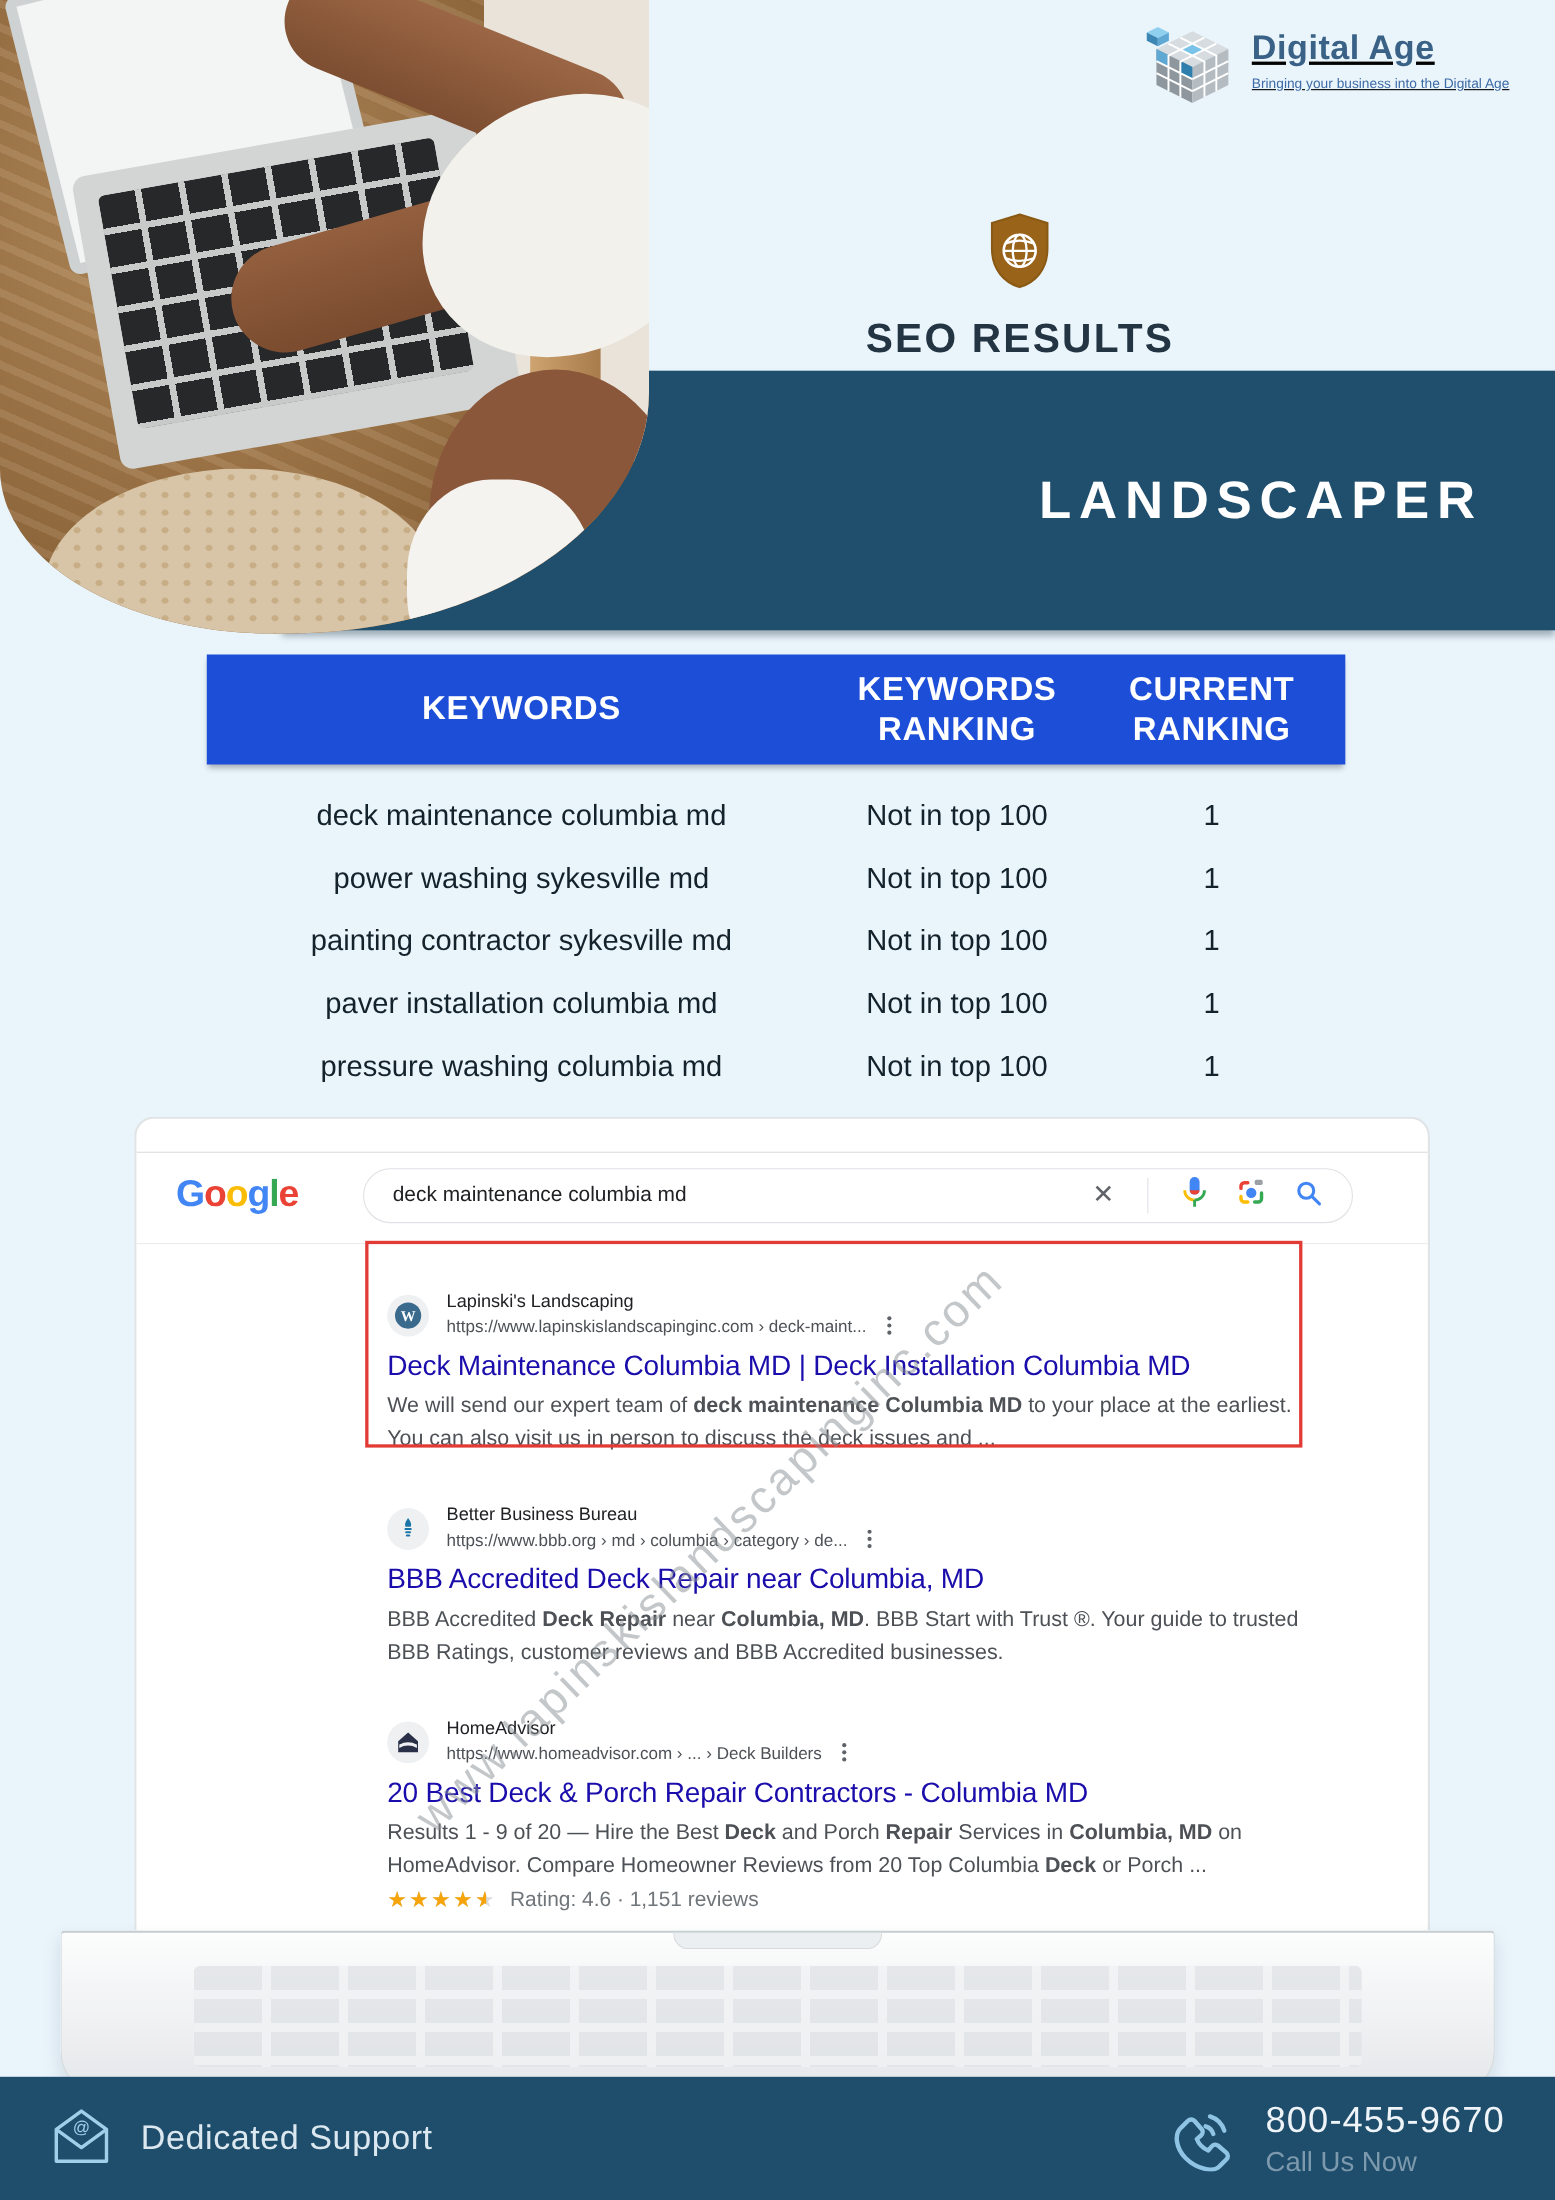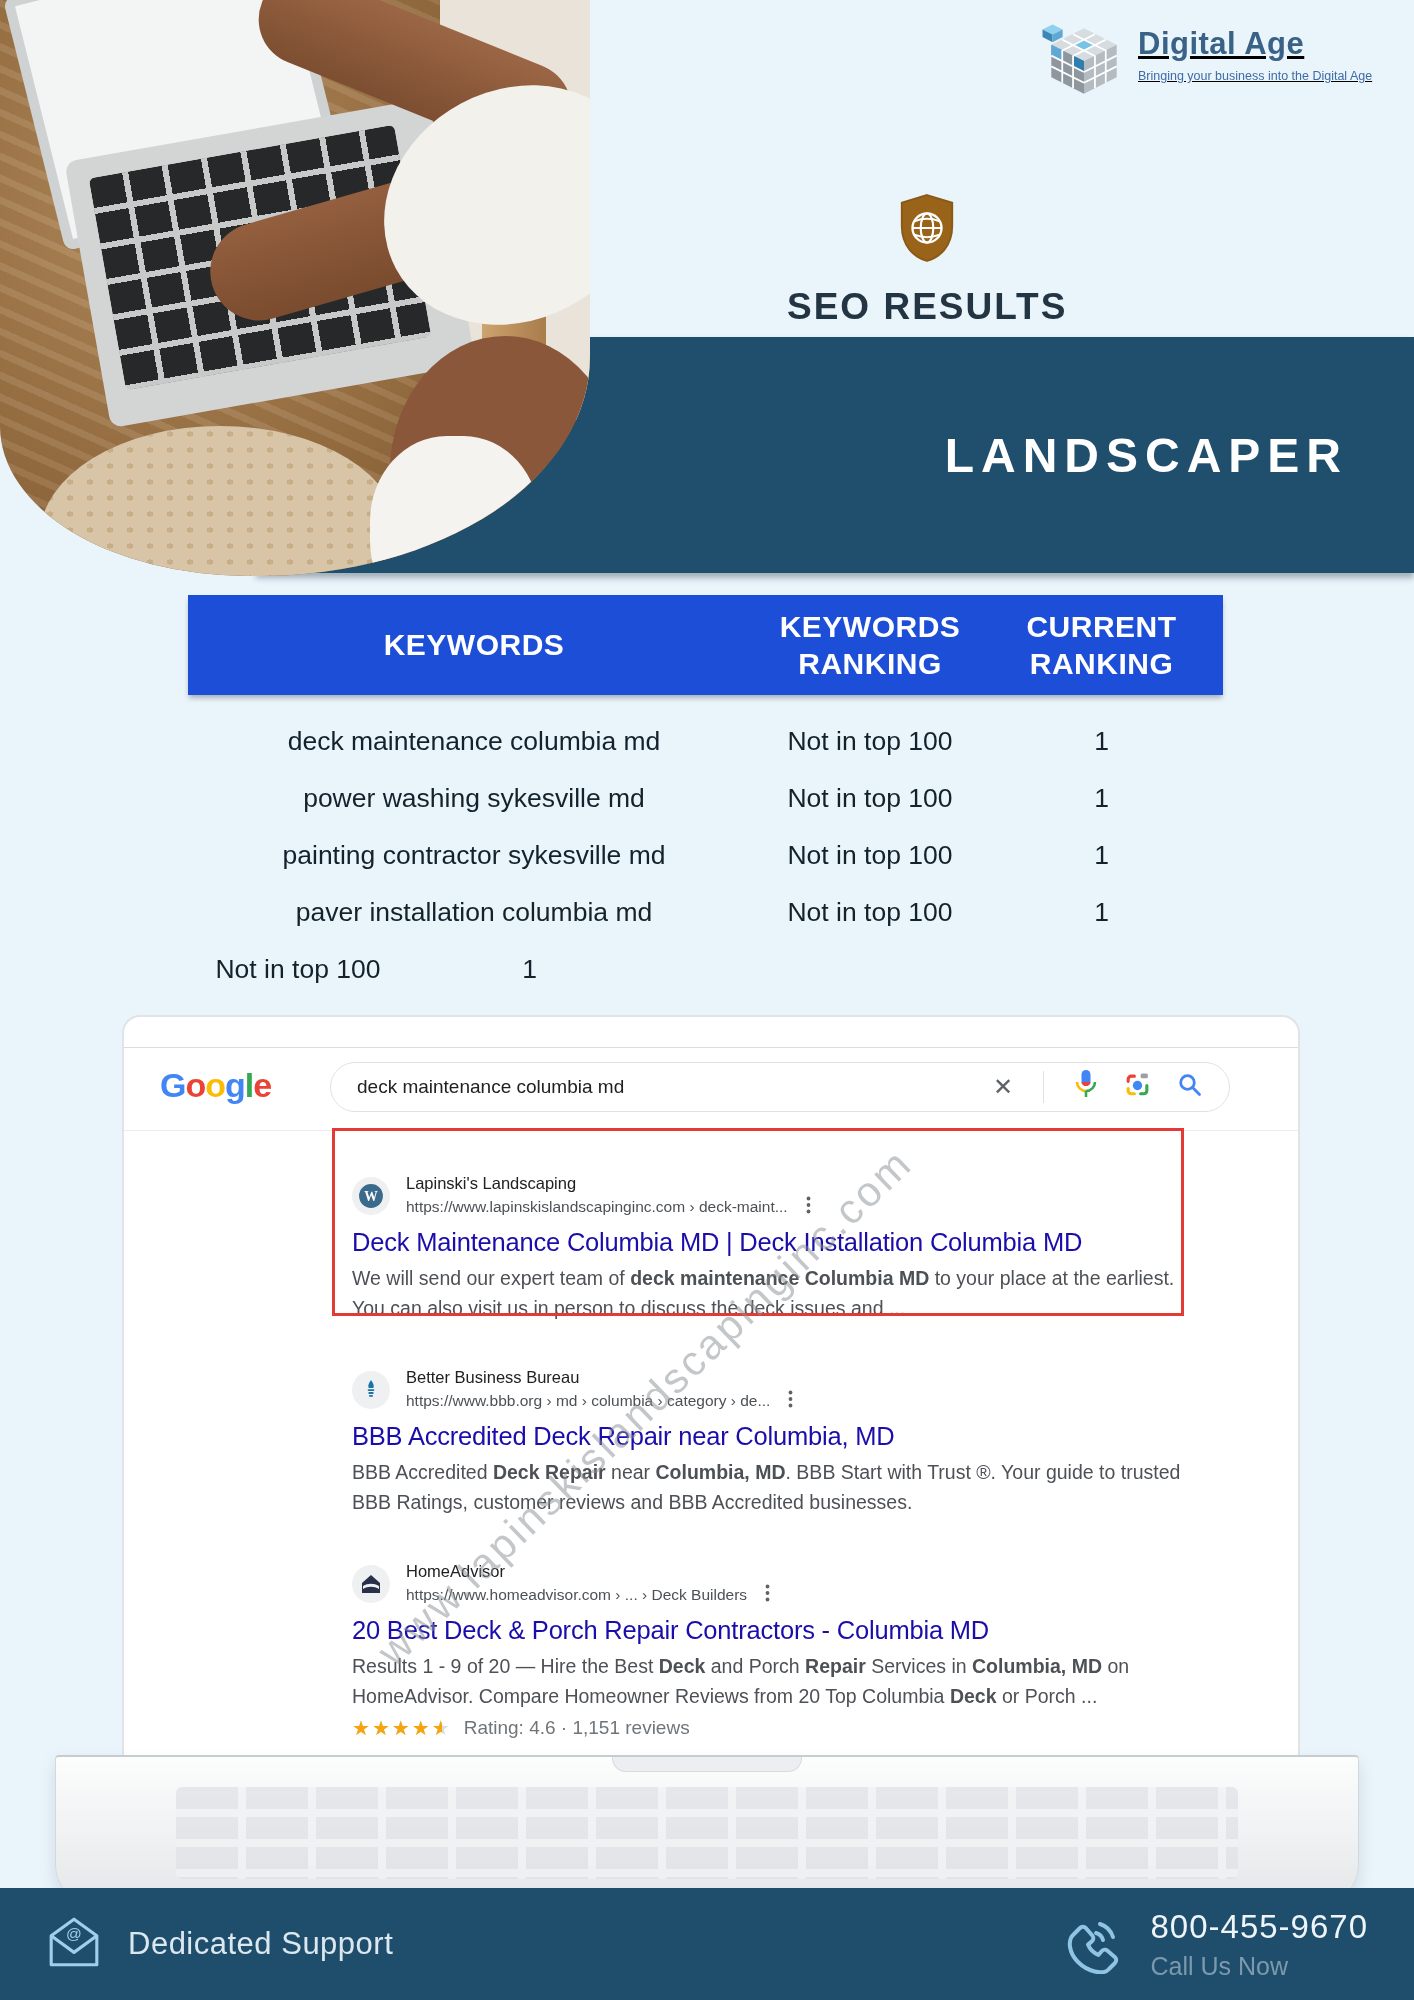--- a/index.html
+++ b/index.html
@@ -200,20 +200,21 @@
         <div class="rt-cell c1">painting contractor sykesville md</div>
         <div class="rt-cell c2">Not in top 100</div>
         <div class="rt-cell c3">1</div>
       </div>
       <div class="rt-row">
         <div class="rt-cell c1">paver installation columbia md</div>
         <div class="rt-cell c2">Not in top 100</div>
         <div class="rt-cell c3">1</div>
       </div>
       <div class="rt-row">
+        <div class="rt-cell c1">pressure washing columbia md</div>
         <div class="rt-cell c2">Not in top 100</div>
         <div class="rt-cell c3">1</div>
       </div>
     </div>
   </div>
 
   <div class="screen">
     <div class="screen-inner">
       <div class="g-header">
         <div class="g-logo"><span style="color: rgb(66, 133, 244);">G</span><span style="color: rgb(234, 67, 53);">o</span><span style="color: rgb(251, 188, 5);">o</span><span style="color: rgb(66, 133, 244);">g</span><span style="color: rgb(52, 168, 83);">l</span><span style="color: rgb(234, 67, 53);">e</span></div>

